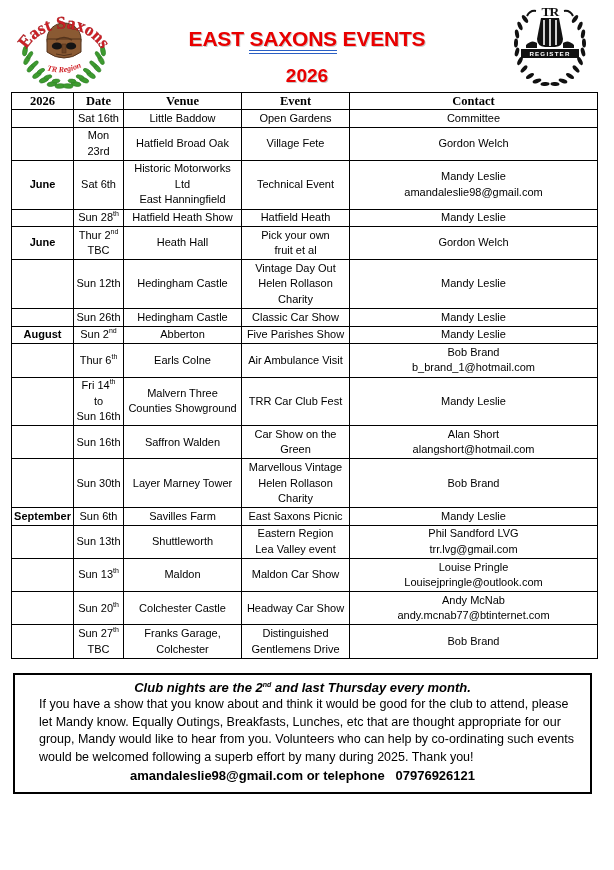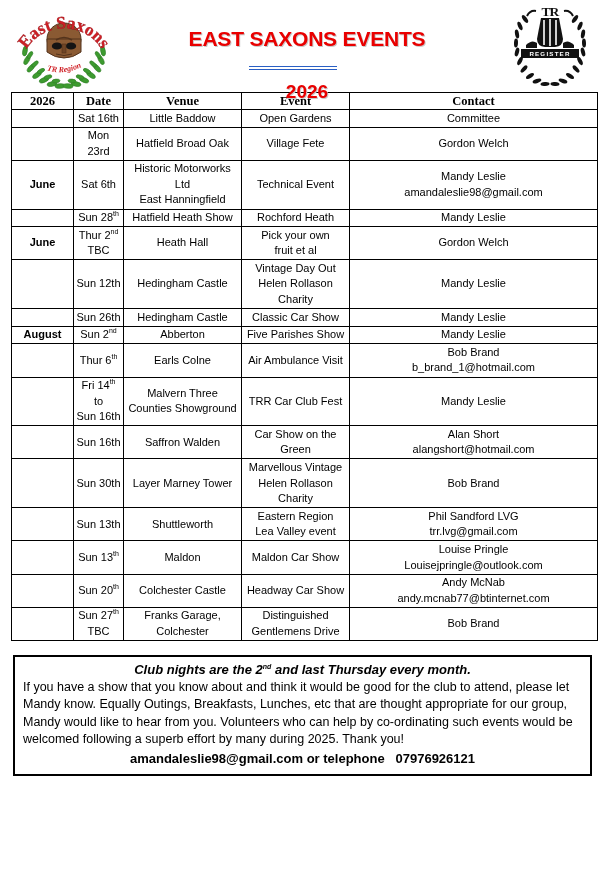--- a/index.html
+++ b/index.html
@@ -14,21 +14,21 @@
   .header{position:relative;height:92px;}
   .logo-left{position:absolute;left:12px;top:1px;}
   .logo-right{position:absolute;left:504px;top:3px;}
   .titles{position:absolute;left:128px;top:0;width:358px;text-align:center;}
   .main-title{
     margin-top:27px;font-size:21px;font-weight:bold;color:var(--red);
     text-shadow:1px 1px 0 #c9c9c9;letter-spacing:-0.2px;white-space:nowrap;
   }
   .main-title .underlined{
     display:inline-block;border-bottom:4px double var(--blue);
-    padding-bottom:17px;line-height:1.02;
+    padding-bottom:1px;line-height:1.02;
   }
   .year{
     margin-top:11px;font-size:19px;font-weight:bold;color:var(--red);
     text-shadow:1px 1px 0 #c9c9c9;
   }
 
   
   table.events{
     border-collapse:collapse;margin-left:11px;width:586px;table-layout:fixed;
   }
@@ -43,21 +43,21 @@
   }
   td.c-month{font-weight:bold;}
   sup{font-size:7px;vertical-align:super;line-height:0;}
 
   
   .footer-box{
     margin:14px 0 0 13px;width:559px;border:2px solid #000;
     padding:4px 8px 7px 8px;font-size:12.5px;line-height:17.5px;
   }
   .club-nights{text-align:center;font-weight:bold;font-style:italic;font-size:13px;}
-  .footer-body{text-align:left;}
+  .footer-body{text-align:left;margin-left:16px;}
   .footer-contact{text-align:center;font-weight:bold;font-size:13px;margin-top:1px;}
 </style>
 </head>
 <body>
 
 <div class="page">
 
   <div class="header">
 
     <svg class="logo-left" width="104" height="90" viewBox="0 0 102 90" aria-hidden="true">
@@ -196,21 +196,21 @@
           <td class="c-month">June</td>
           <td class="c-date">Sat 6th</td>
           <td class="c-venue">Historic Motorworks<br>Ltd<br>East Hanningfield</td>
           <td class="c-event">Technical Event</td>
           <td class="c-contact">Mandy Leslie<br>amandaleslie98@gmail.com</td>
         </tr>
         <tr>
           <td class="c-month"></td>
           <td class="c-date">Sun 28<sup>th</sup></td>
           <td class="c-venue">Hatfield Heath Show</td>
-          <td class="c-event">Rochford Heath</td>
+          <td class="c-event">Hatfield Heath</td>
           <td class="c-contact">Mandy Leslie</td>
         </tr>
         <tr>
           <td class="c-month">June</td>
           <td class="c-date">Thur 2<sup>nd</sup><br>TBC</td>
           <td class="c-venue">Heath Hall</td>
           <td class="c-event">Pick your own<br>fruit et al</td>
           <td class="c-contact">Gordon Welch</td>
         </tr>
         <tr>
@@ -256,20 +256,27 @@
           <td class="c-contact">Alan Short<br>alangshort@hotmail.com</td>
         </tr>
         <tr>
           <td class="c-month"></td>
           <td class="c-date">Sun 30th</td>
           <td class="c-venue">Layer Marney Tower</td>
           <td class="c-event">Marvellous Vintage<br>Helen Rollason<br>Charity</td>
           <td class="c-contact">Bob Brand</td>
         </tr>
         <tr>
+          <td class="c-month">September</td>
+          <td class="c-date">Sun 6th</td>
+          <td class="c-venue">Savilles Farm</td>
+          <td class="c-event">East Saxons Picnic</td>
+          <td class="c-contact">Mandy Leslie</td>
+        </tr>
+        <tr>
           <td class="c-month"></td>
           <td class="c-date">Sun 13th</td>
           <td class="c-venue">Shuttleworth</td>
           <td class="c-event">Eastern Region<br>Lea Valley event</td>
           <td class="c-contact">Phil Sandford LVG<br>trr.lvg@gmail.com</td>
         </tr>
         <tr>
           <td class="c-month"></td>
           <td class="c-date">Sun 13<sup>th</sup></td>
           <td class="c-venue">Maldon</td>

